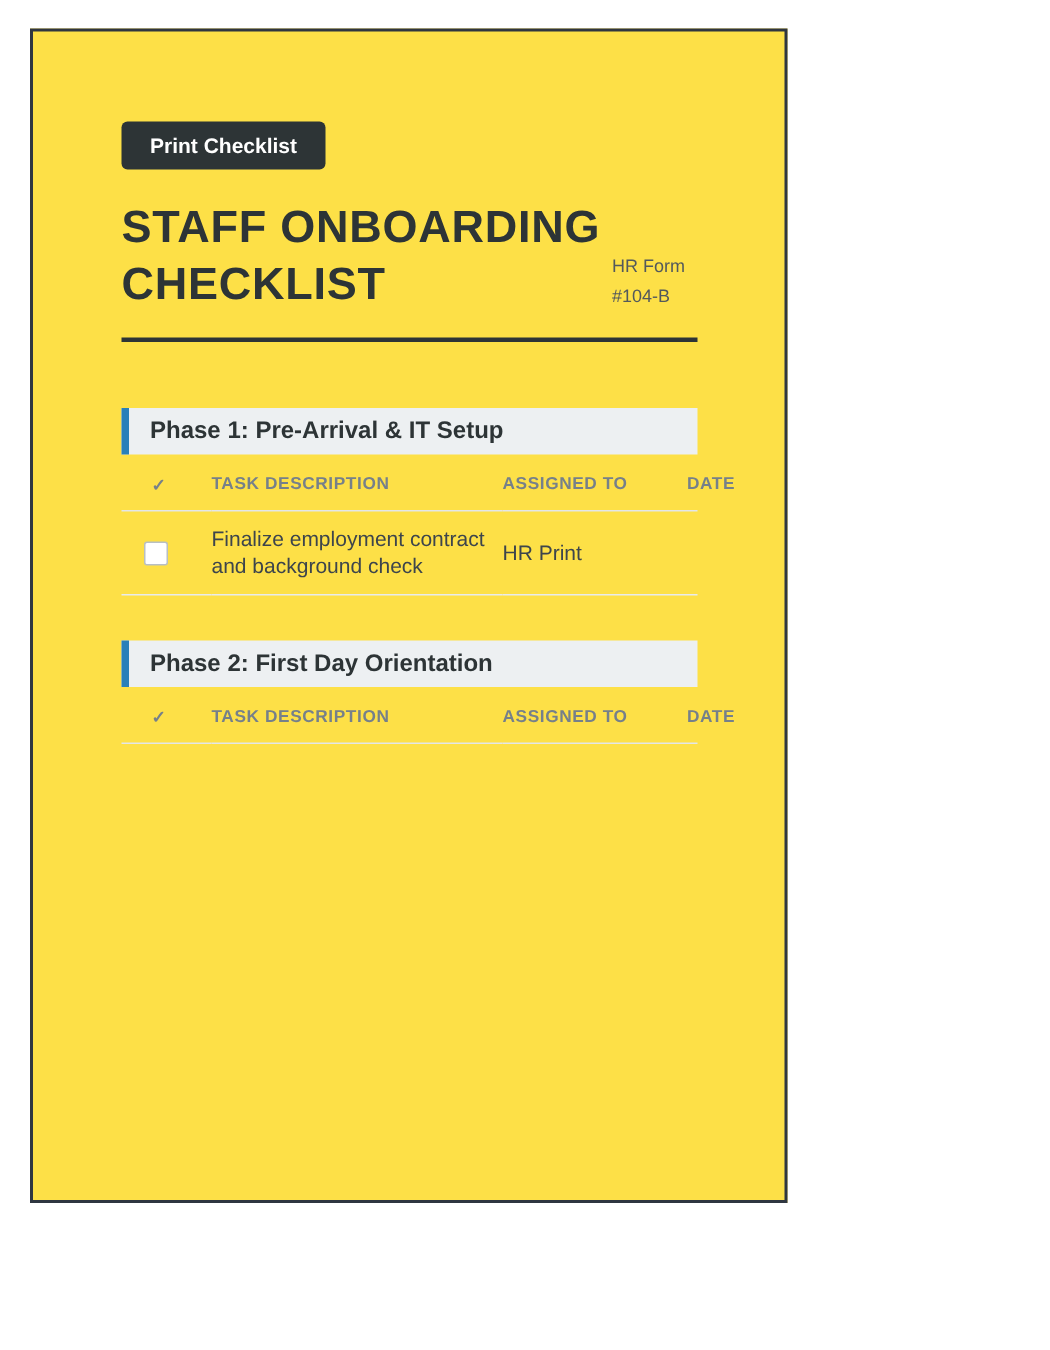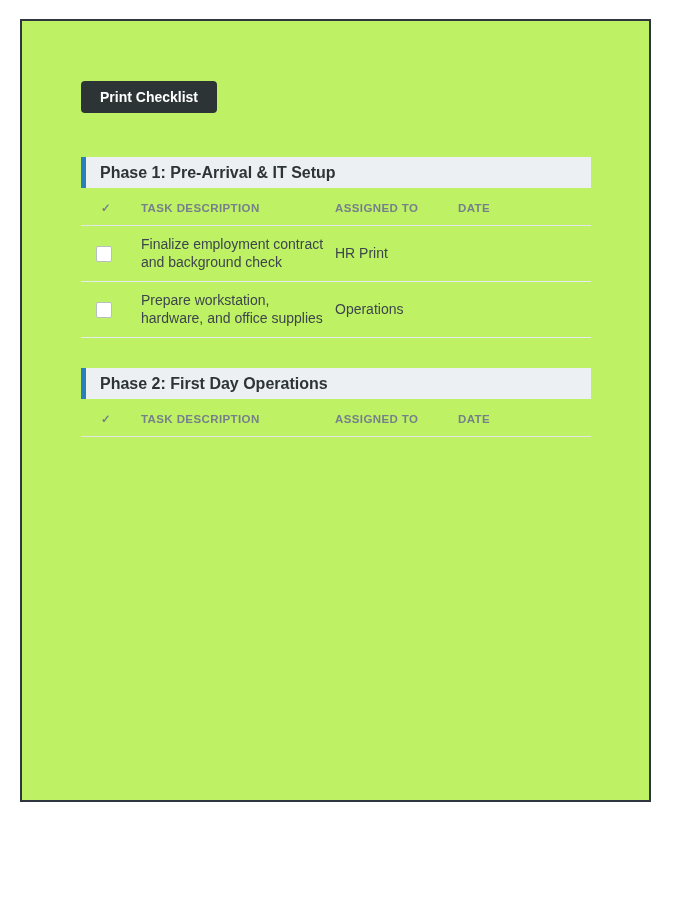--- a/index.html
+++ b/index.html
@@ -5,23 +5,23 @@
   * { box-sizing: border-box; }
   html, body { margin: 0; padding: 0; background: #ffffff; }
   body {
     font-family: "Liberation Sans", sans-serif;
     color: #2d3436;
     width: 700px; height: 900px;
     overflow: hidden;
   }
   .page {
     margin: 19px 0 0 20px;
-    width: 631px; height: 783px;
+    width: 505px; height: 783px;
     border: 2px solid #2f3640;
-    background: #bef264;
+    background: #fde047;
     padding: 60px 58px 0 59px;
     overflow: hidden;
   }
   .print-btn {
     display: inline-block;
     background: #2d3436; color: #ffffff;
     font-family: inherit; font-size: 14px; font-weight: bold;
     padding: 8px 19px;
     border: none; border-radius: 4px;
     cursor: pointer;
@@ -88,20 +88,24 @@
     cursor: pointer;
   }
 </style>
 </head>
 <body>
 
 <div class="page">
 
   <button class="print-btn">Print Checklist</button>
 
+  <div class="title-row">
+    <h1 class="page-title">STAFF ONBOARDING CHECKLIST</h1>
+    <div class="form-code">HR Form #104-B</div>
+  </div>
 
 
   <div class="section">
     <div class="phase-header">Phase 1: Pre-Arrival &amp; IT Setup</div>
     <table class="task-table">
       <colgroup>
         <col style="width:60px">
           <col style="width:194px">
           <col style="width:123px">
           <col>
@@ -116,34 +120,26 @@
       </thead>
       <tbody>
         <tr>
           <td class="cell-check">
             <span class="checkbox"></span>
           </td>
           <td>Finalize employment contract and background check</td>
           <td>HR Print</td>
           <td></td>
         </tr>
-        <tr>
-          <td class="cell-check">
-            <span class="checkbox"></span>
-          </td>
-          <td>Prepare workstation, hardware, and office supplies</td>
-          <td>Operations</td>
-          <td></td>
-        </tr>
       </tbody>
     </table>
   </div>
 
   <div class="section second">
-    <div class="phase-header">Phase 2: First Day Operations</div>
+    <div class="phase-header">Phase 2: First Day Orientation</div>
     <table class="task-table">
       <colgroup>
         <col style="width:60px">
           <col style="width:194px">
           <col style="width:123px">
           <col>
       </colgroup>
       <thead>
         <tr>
           <th class="col-check">✓</th>

